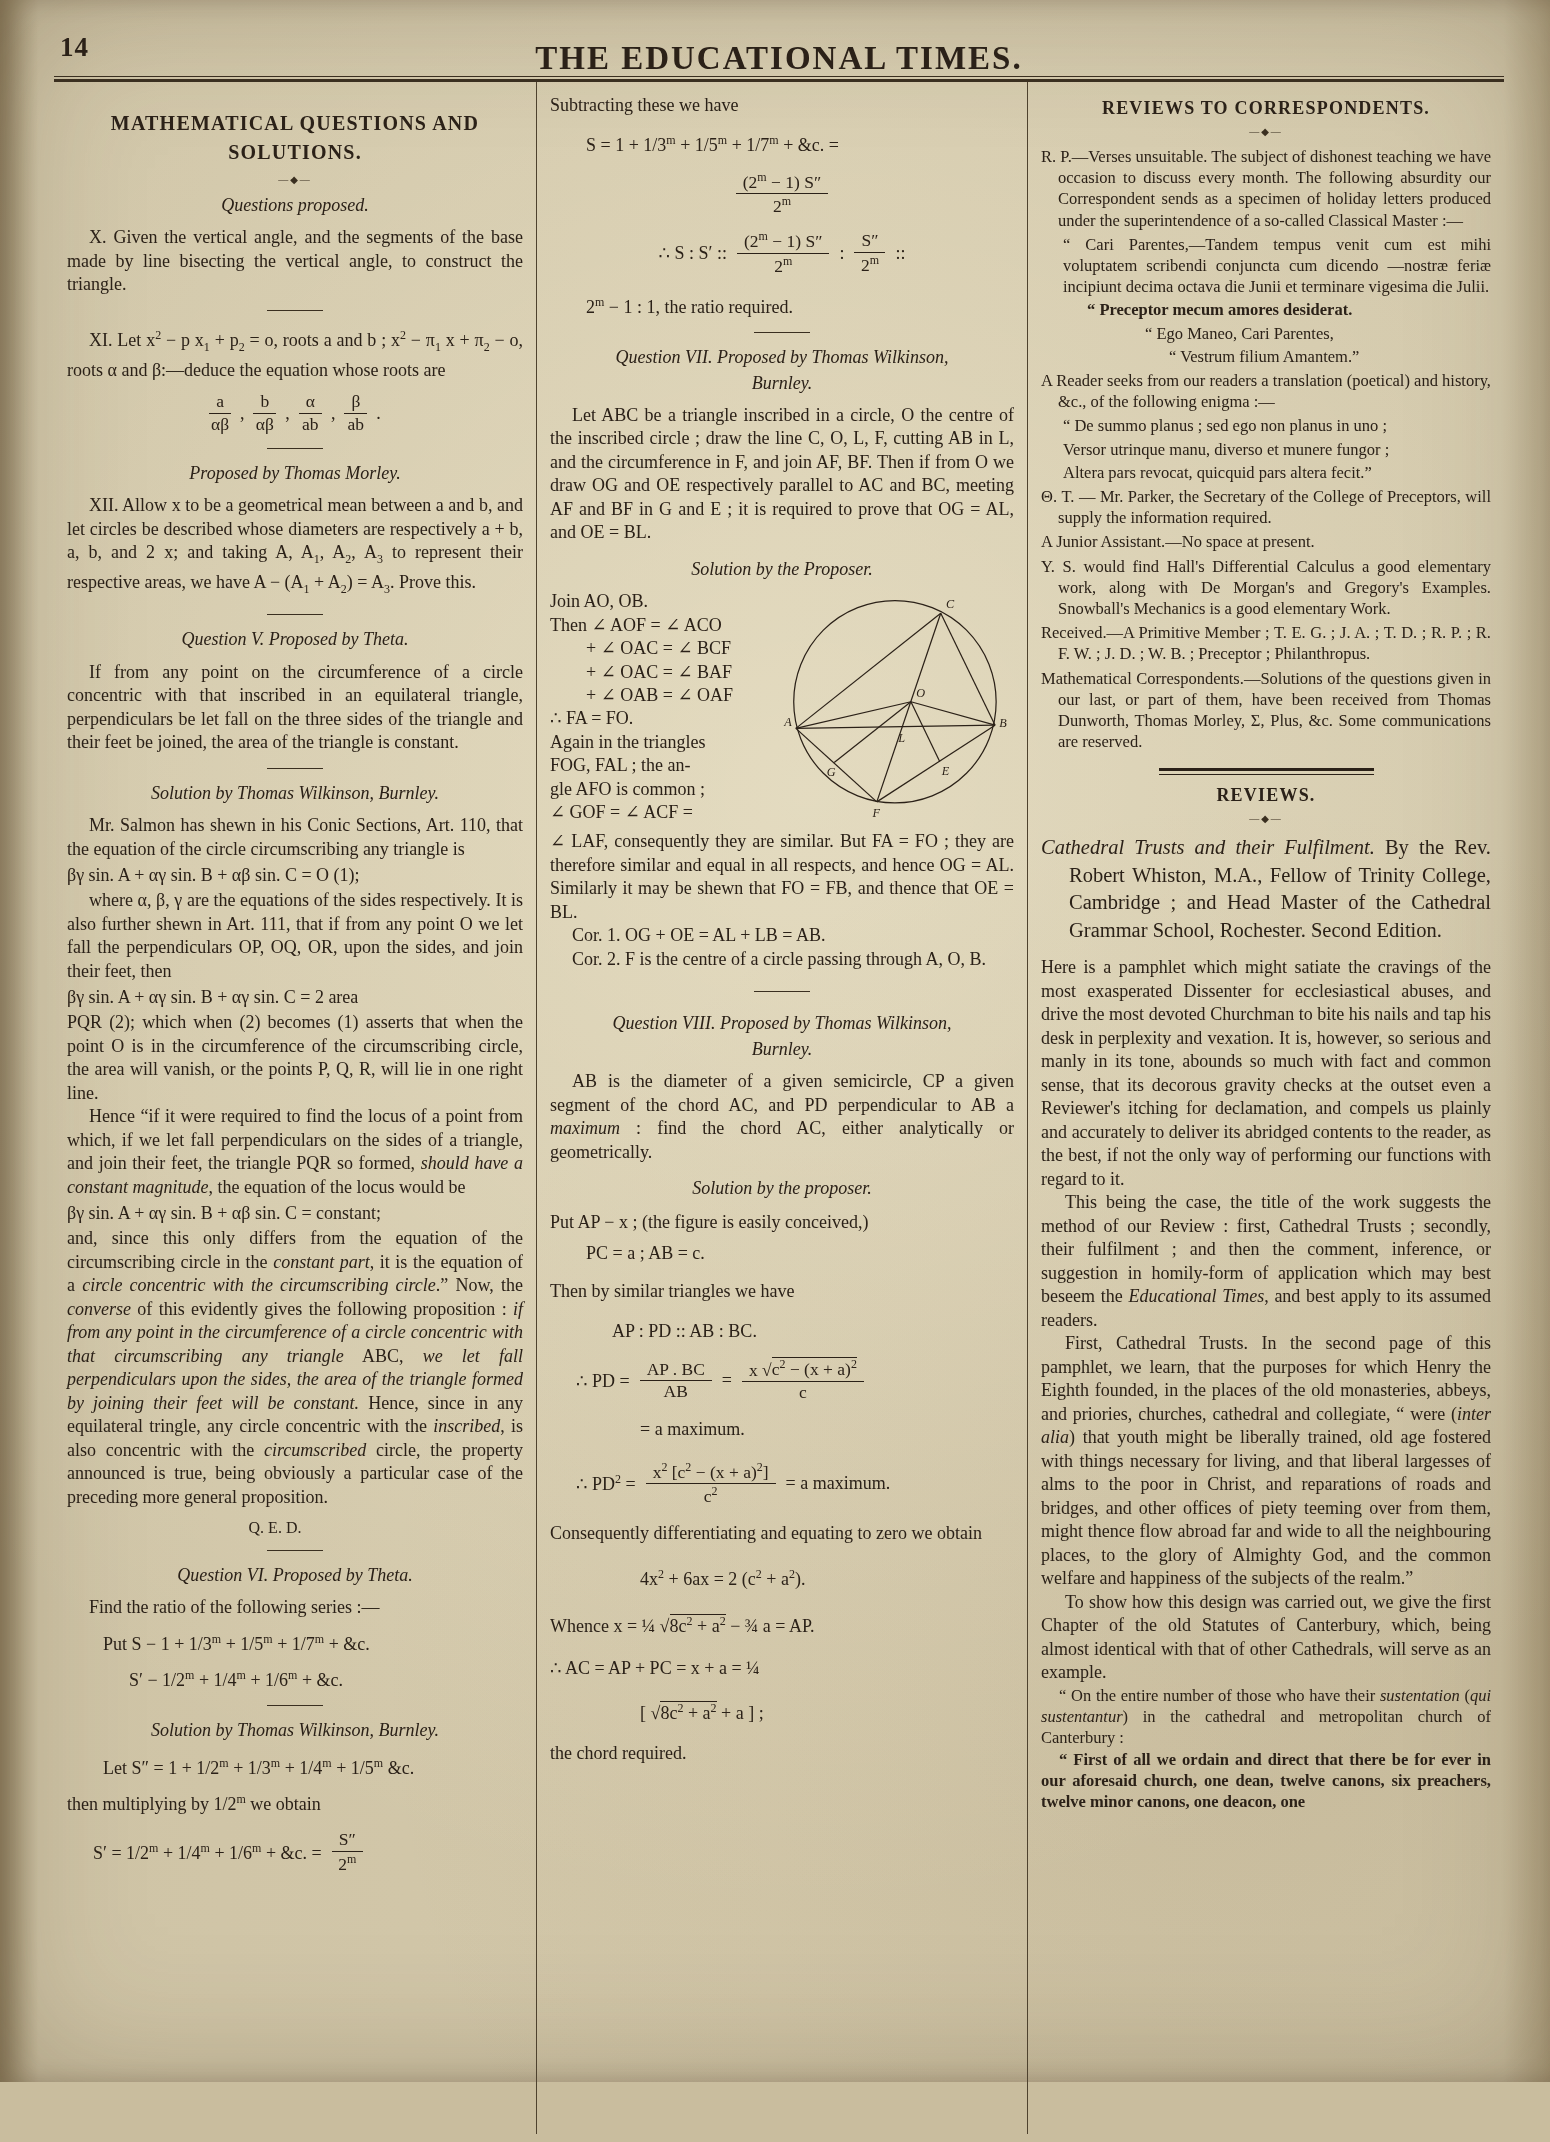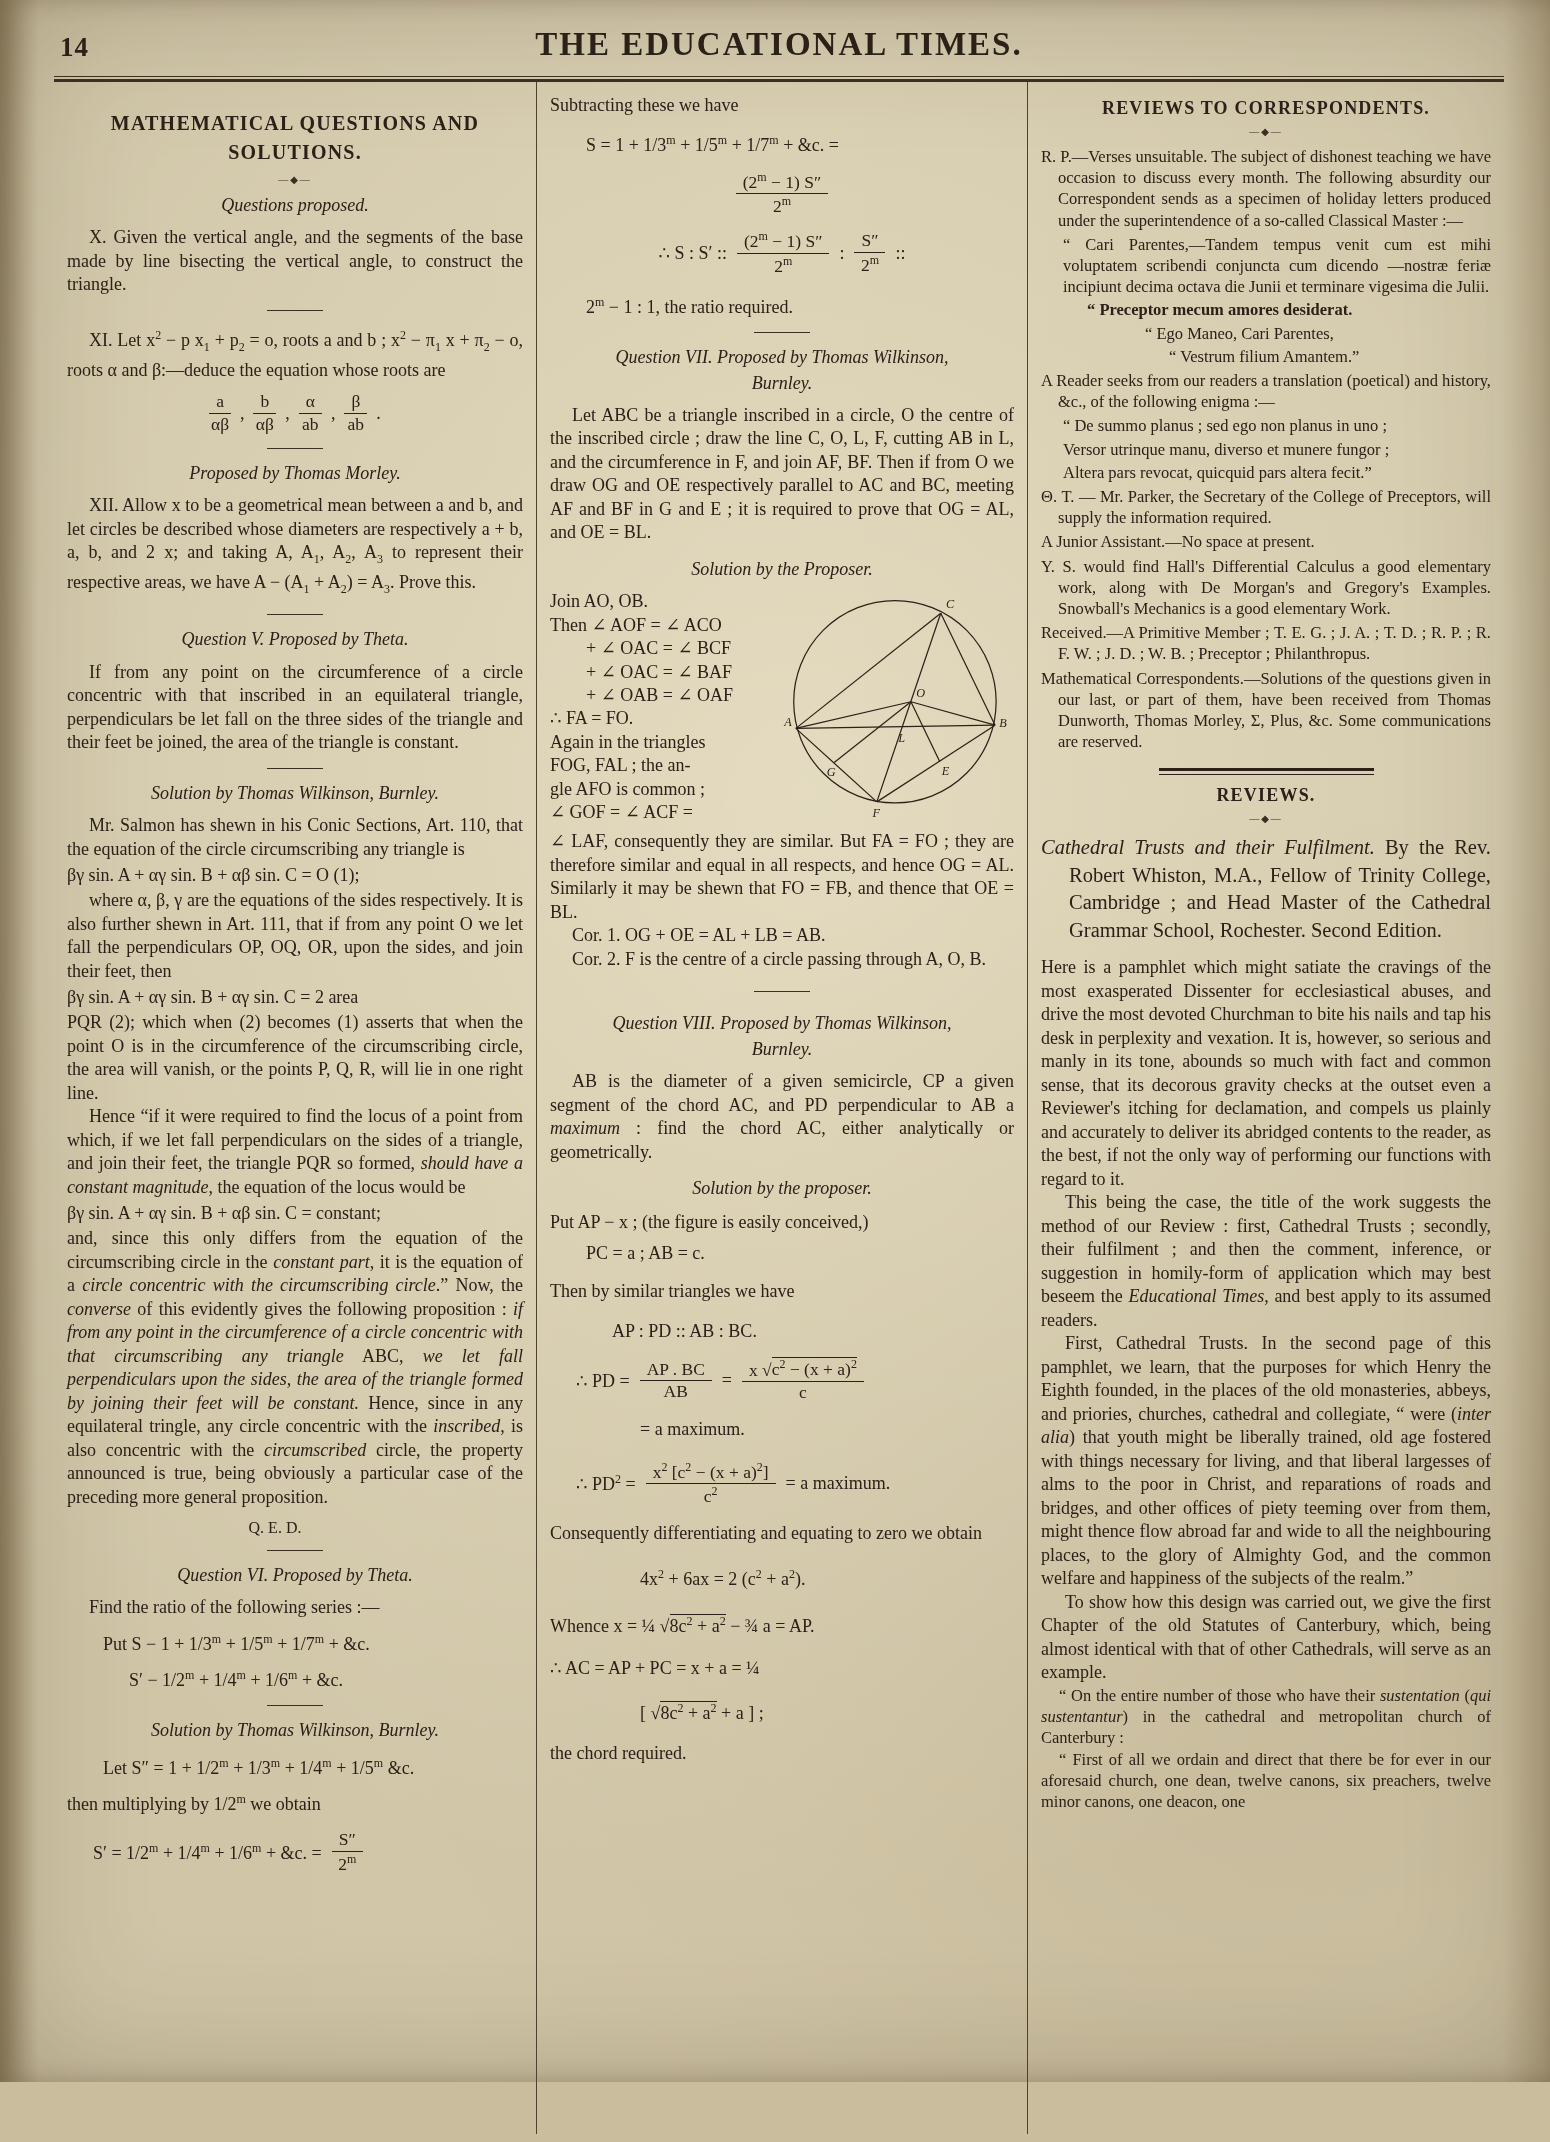--- a/index.html
+++ b/index.html
@@ -14,21 +14,21 @@
     width:1550px;height:2082px;position:relative;
     padding:24px 46px 0 54px;
     background:
       radial-gradient(ellipse 120% 90% at 52% 38%, rgba(255,250,228,.38) 0%, rgba(255,250,228,0) 60%),
       radial-gradient(ellipse 80% 60% at 80% 80%, rgba(120,95,55,.10) 0%, rgba(120,95,55,0) 70%),
       linear-gradient(90deg, #a89a78 0%, #cfc4a6 2.5%, #d3c8aa 50%, #cfc4a6 97%, #b3a584 100%);
     box-shadow:inset 0 0 140px rgba(70,50,25,.28), inset 14px 0 22px rgba(60,40,20,.25);
   }
   .hdr{position:relative;height:48px;}
   .pagenum{position:absolute;left:6px;top:8px;font-size:27px;font-weight:bold;letter-spacing:1px;}
-  .masthead{position:absolute;left:0;right:0;top:2px;text-align:center;font-size:33px;font-weight:bold;letter-spacing:2px;}
+  .masthead{position:absolute;left:0;right:0;top:16px;text-align:center;font-size:33px;font-weight:bold;letter-spacing:2px;}
   .headrule{border-top:1px solid #3a2f20;border-bottom:3px solid #3a2f20;height:6px;margin-top:4px;}
 
   .cols{display:flex;align-items:stretch;height:2052px;}
   .col{padding:12px 13px 0 13px;overflow:hidden;}
   .col1{width:482px;}
   .col2{width:492px;border-left:1px solid #4e422e;border-right:1px solid #4e422e;}
   .col3{flex:1;}
 
   .colhead{text-align:center;font-size:20px;font-weight:bold;letter-spacing:1.2px;line-height:1.45;margin-top:15px;}
   .orn{text-align:center;font-size:10px;letter-spacing:2px;margin:7px 0 9px;color:#3a2f20;}
@@ -57,21 +57,21 @@
 
   .c3head{text-align:center;font-weight:bold;font-size:18px;letter-spacing:1.2px;margin-top:4px;}
   .ans{font-size:16.5px;line-height:21.2px;text-align:justify;padding-left:17px;text-indent:-17px;margin:3px 0;}
   .ansq{font-size:16.5px;line-height:21.2px;margin:2px 0;}
   .q-ind1{padding-left:46px;font-weight:bold;} .q-ind2{padding-left:104px;} .q-ind3{padding-left:128px;}
   .q-ind0{padding-left:22px;text-align:justify;}
   .dbl{width:215px;margin:16px auto 10px;border-top:3px solid #2b2118;border-bottom:1.6px solid #2b2118;height:7px;}
   .revtitle{font-size:20.5px;line-height:27.5px;text-align:justify;margin:10px 0 12px;padding-left:28px;text-indent:-28px;}
   .rev{font-size:18px;line-height:23.5px;text-align:justify;text-indent:24px;}
   .rev.small{font-size:16.5px;line-height:21.2px;}
-  .rev.inky{font-weight:normal;}
+  .rev.inky{font-weight:bold;}
 </style>
 </head>
 <body>
 
 <div class="page">
 
   <div class="hdr">
     <span class="pagenum">14</span>
     <div class="masthead">THE EDUCATIONAL TIMES.</div>
   </div>

